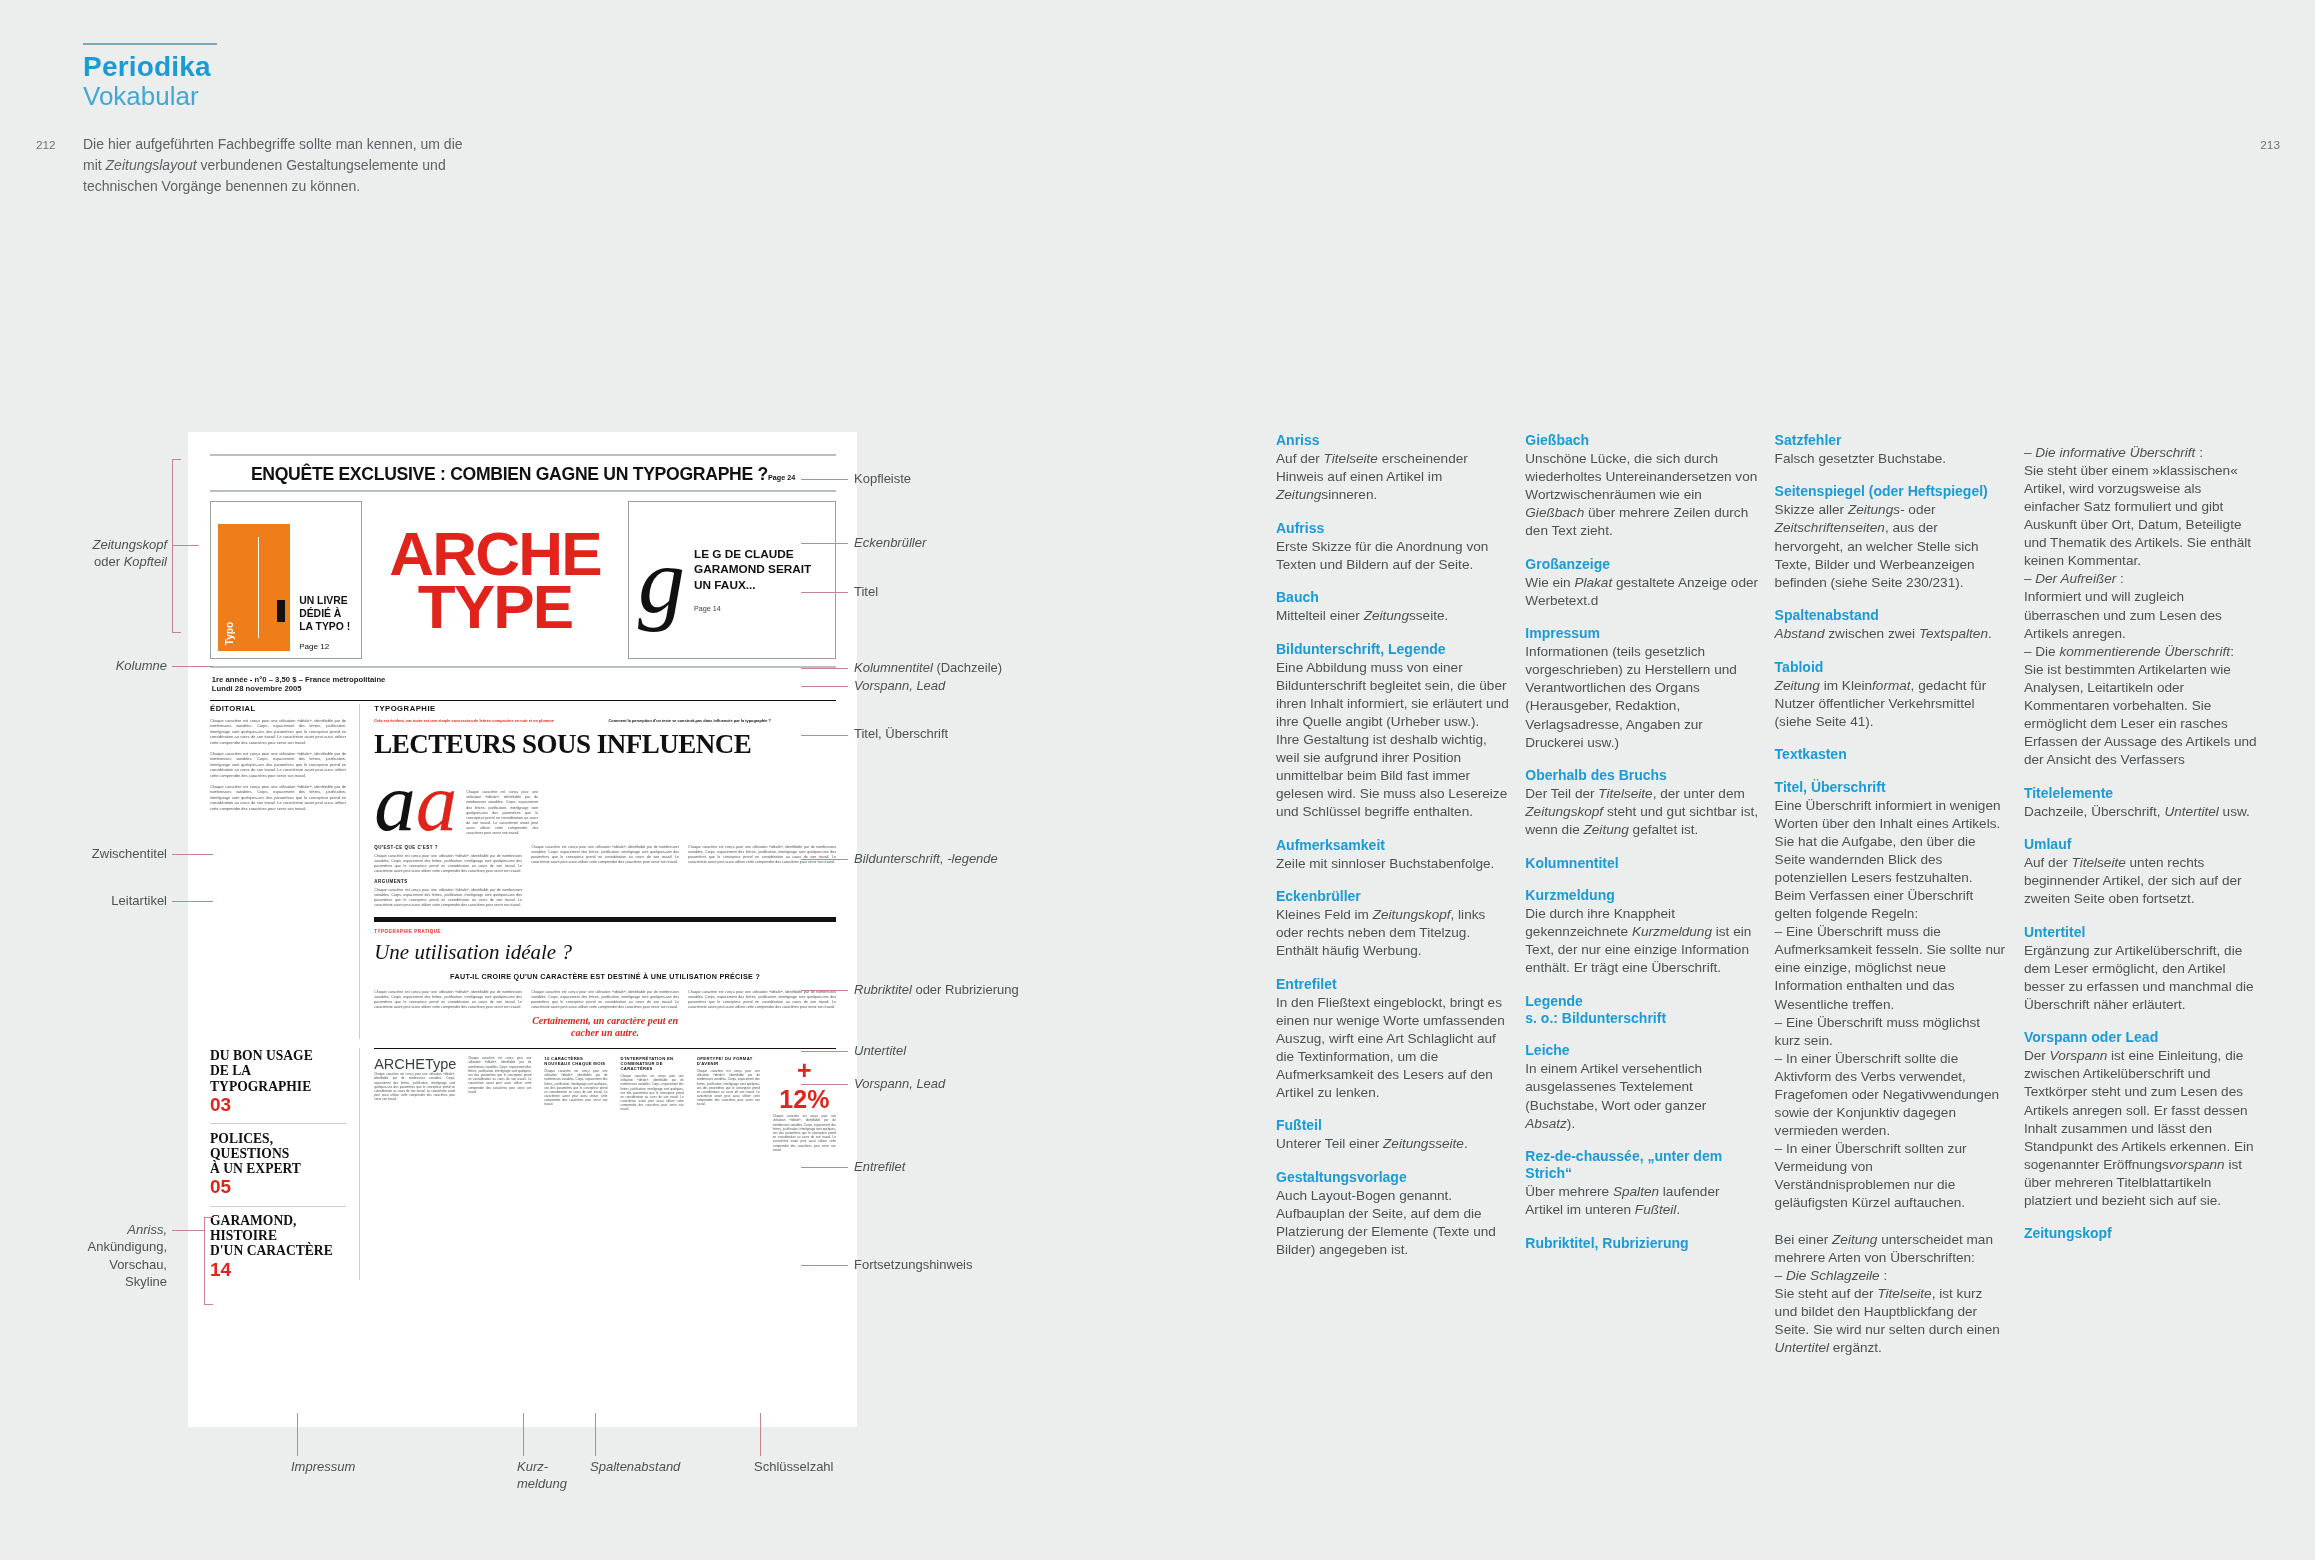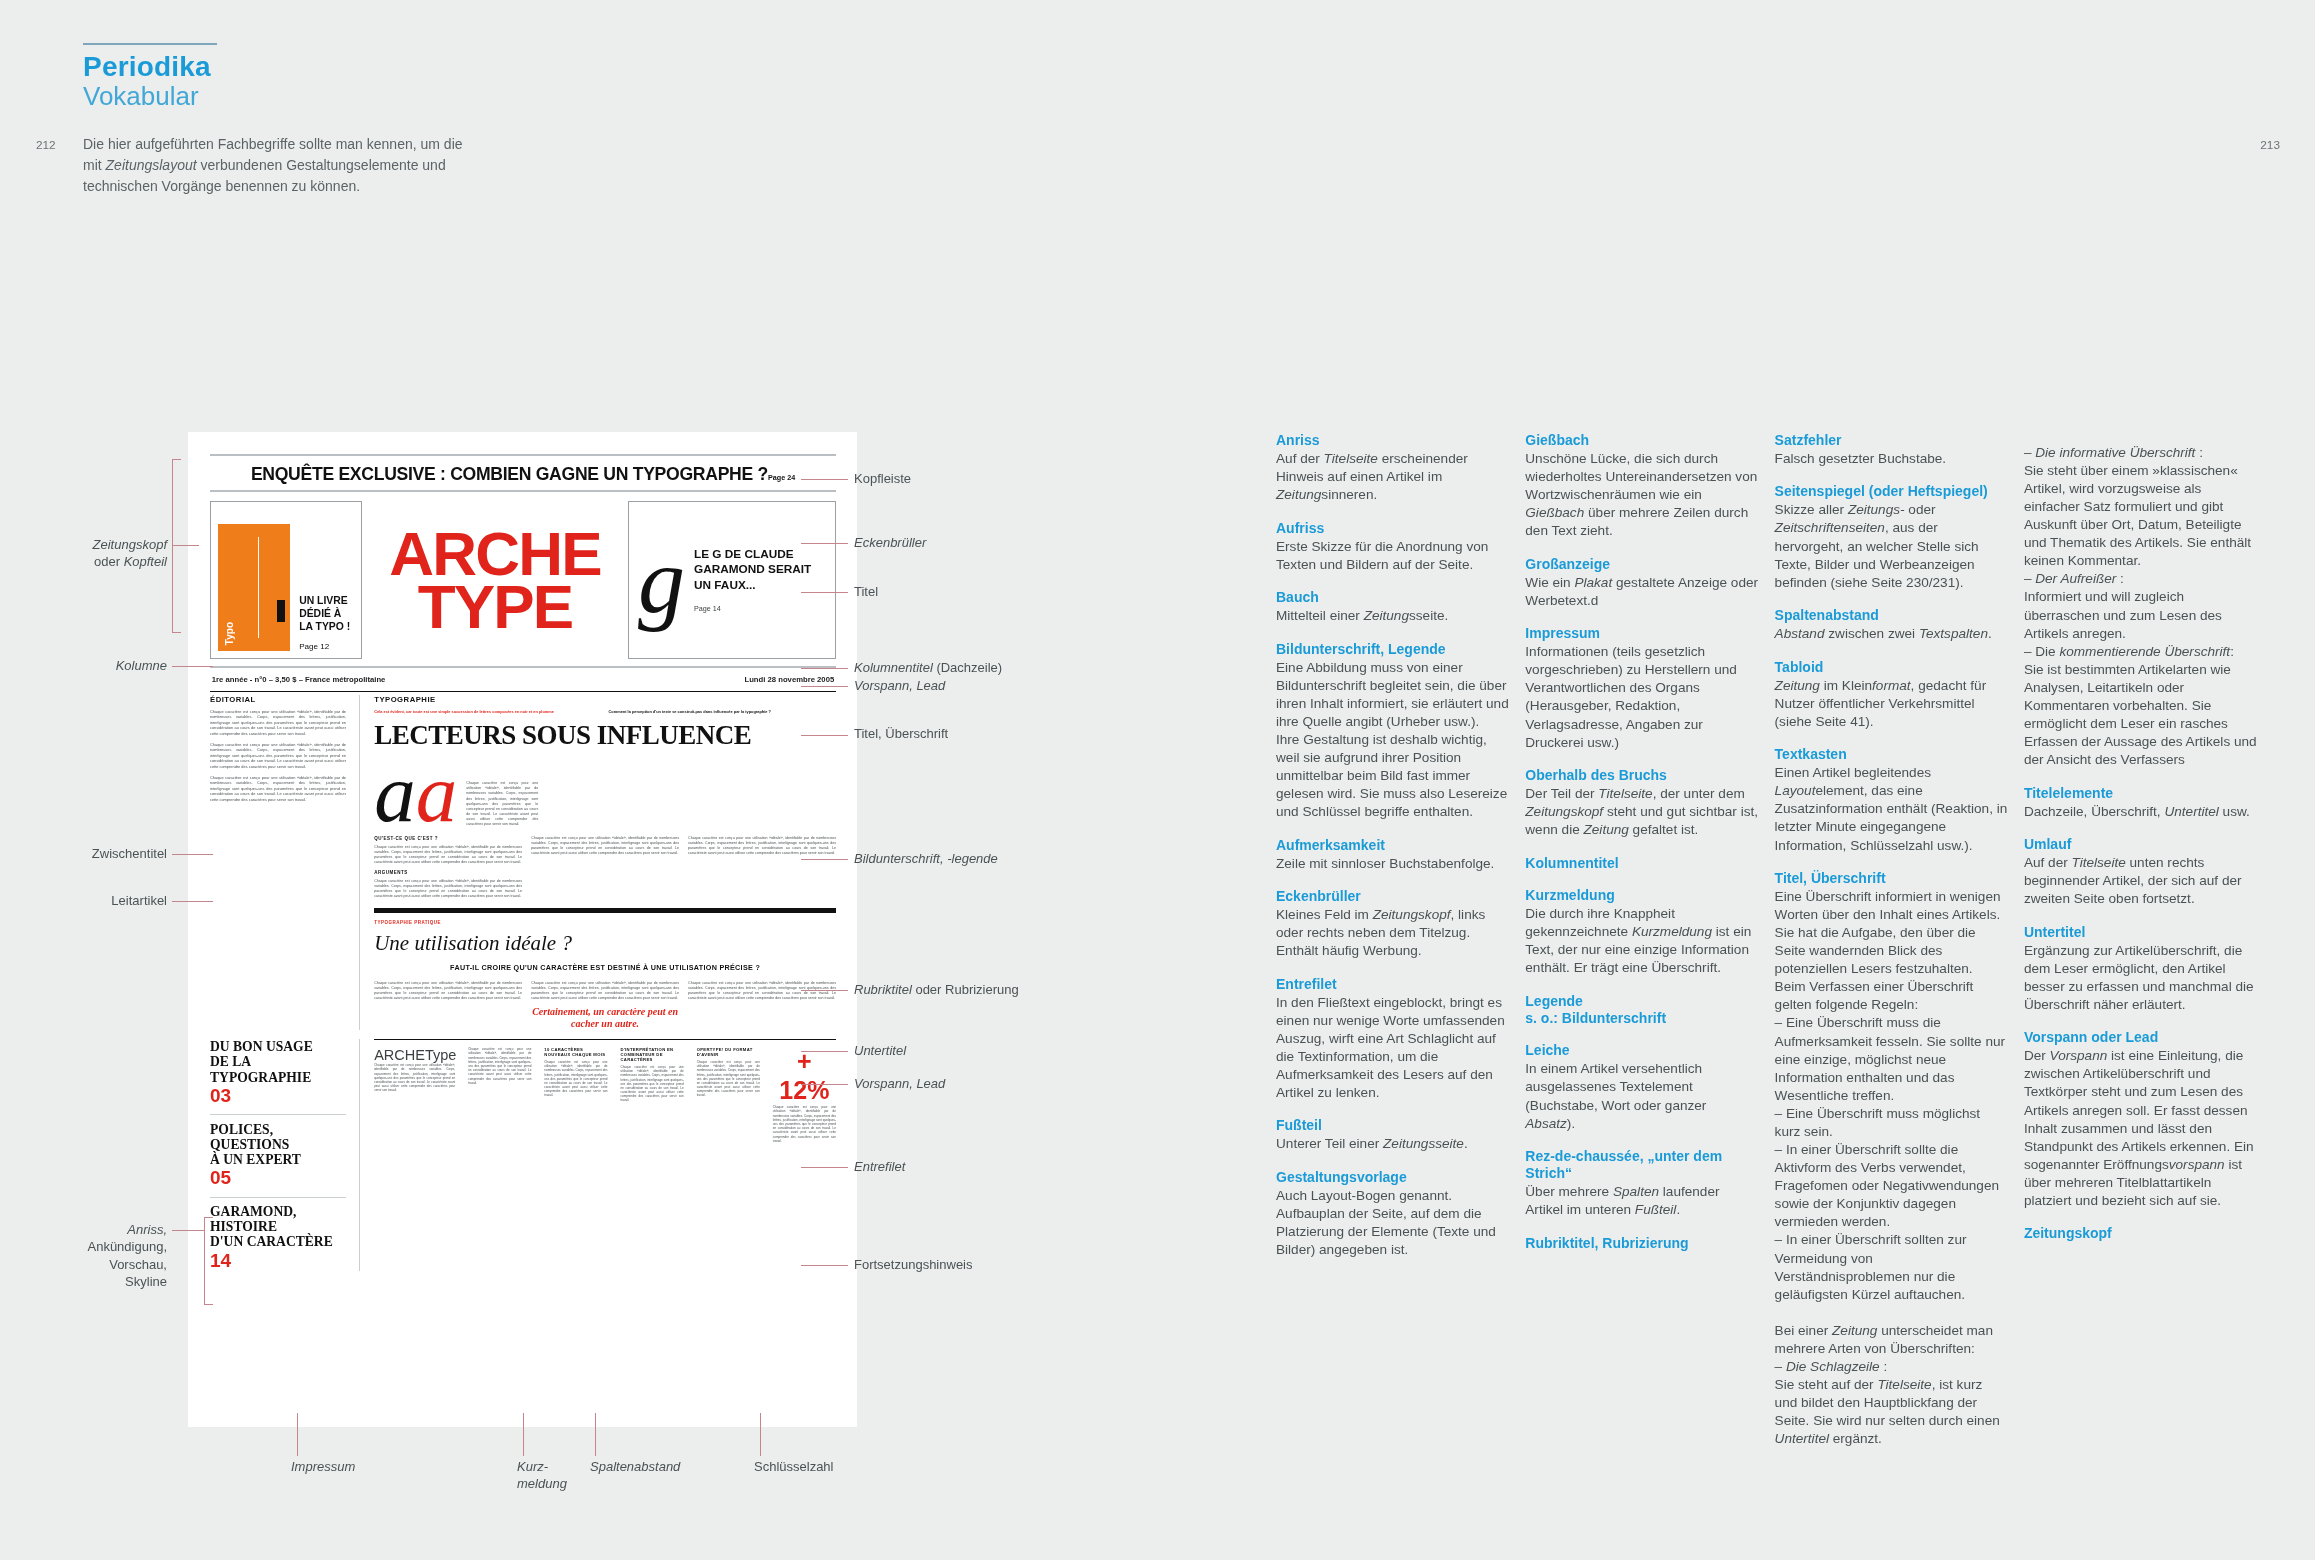--- a/index.html
+++ b/index.html
@@ -52,21 +52,21 @@
   .np-box.left .cap{margin-left:9px;}
   .np-box.left .cap b{display:block;font-size:10.4px;line-height:1.25;color:#111;}
   .np-box.left .cap span{display:block;margin-top:9px;font-size:8.1px;color:#111;}
   .masthead{
     color:#e1241b;font-weight:bold;font-size:62px;line-height:.86;letter-spacing:-1.8px;text-align:center;
   }
   .gletter{font-family:"Liberation Serif",serif;font-size:94px;line-height:.75;color:#111;font-style:italic;}
   .np-box.right .gcap{margin-left:9px;}
   .np-box.right .gcap b{display:block;font-size:11.8px;line-height:1.3;color:#111;}
   .np-box.right .gcap span{display:block;margin-top:11px;font-size:7.2px;}
-  .np-meta{display:flex;justify-content:space-between;font-size:7.7px;font-weight:bold;color:#222;padding:7.2px 1.8px 6.3px;}
+  .np-meta{display:flex;justify-content:space-between;font-size:7.7px;font-weight:bold;color:#222;padding:7.2px 1.8px 6.3px;flex-direction:column;}
   .np-cols{display:flex;margin-top:3.6px;}
   .np-c1{width:136px;padding-right:12.7px;border-right:0.9px solid #c9ced0;}
   .np-rest{flex:1;padding-left:14.5px;}
   .np-kicker{font-size:7.7px;font-weight:bold;letter-spacing:0.5px;color:#111;text-transform:uppercase;margin-bottom:4.5px;}
   .greek{font-size:3.9px;line-height:1.42;text-align:justify;color:#4a5052;}
   .greek.sm{font-size:3.6px;line-height:1.4;}
   .np-lead{display:flex;gap:12.7px;margin-bottom:6.3px;}
   .np-lead .rd{width:48%;font-size:3.9px;line-height:1.4;color:#e1241b;font-weight:bold;}
   .np-lead .bl{width:48%;font-size:3.9px;line-height:1.4;color:#111;font-weight:bold;}
   .np-title{font-family:"Liberation Serif",serif;font-size:27px;font-weight:bold;color:#111;letter-spacing:-0.5px;margin:3.6px 0 9px;}
@@ -366,21 +366,20 @@
   <div class="gcol">
       <div class="gterm">Satzfehler</div>
       <div class="gdef">Falsch gesetzter Buchstabe.</div>
       <div class="gterm">Seitenspiegel (oder Heftspiegel)</div>
       <div class="gdef">Skizze aller <i>Zeitungs-</i> oder <i>Zeitschriftenseiten</i>, aus der hervorgeht, an welcher Stelle sich Texte, Bilder und Werbeanzeigen befinden (siehe Seite 230/231).</div>
       <div class="gterm">Spaltenabstand</div>
       <div class="gdef"><i>Abstand</i> zwischen zwei <i>Textspalten</i>.</div>
       <div class="gterm">Tabloid</div>
       <div class="gdef"><i>Zeitung</i> im Klein<i>format</i>, gedacht für Nutzer öffentlicher Verkehrsmittel (siehe Seite 41).</div>
       <div class="gterm">Textkasten</div>
-      <div class="gdef">Einen Artikel begleitendes <i>Layout</i>element, das eine Zusatzinformation enthält (Reaktion, in letzter Minute eingegangene Information, Schlüsselzahl usw.).</div>
       <div class="gterm">Titel, Überschrift</div>
       <div class="gdef">Eine Überschrift informiert in wenigen Worten über den Inhalt eines Artikels. Sie hat die Aufgabe, den über die Seite wandernden Blick des potenziellen Lesers festzuhalten.<br>Beim Verfassen einer Überschrift gelten folgende Regeln:<br>– Eine Überschrift muss die Aufmerksamkeit fesseln. Sie sollte nur eine einzige, möglichst neue Information enthalten und das Wesentliche treffen.<br>– Eine Überschrift muss möglichst kurz sein.<br>– In einer Überschrift sollte die Aktivform des Verbs verwendet, Fragefomen oder Negativwendungen sowie der Konjunktiv dagegen vermieden werden.<br>– In einer Überschrift sollten zur Vermeidung von Verständnisproblemen nur die geläufigsten Kürzel auftauchen.<br><br>Bei einer <i>Zeitung</i> unterscheidet man mehrere Arten von Überschriften:<br>– <i>Die Schlagzeile</i> :<br>Sie steht auf der <i>Titelseite</i>, ist kurz und bildet den Hauptblickfang der Seite. Sie wird nur selten durch einen <i>Untertitel</i> ergänzt.</div>
     </div>
   <div class="gcol">
       <div class="gpara">– <i>Die informative Überschrift</i> :<br>Sie steht über einem »klassischen« Artikel, wird vorzugsweise als einfacher Satz formuliert und gibt Auskunft über Ort, Datum, Beteiligte und Thematik des Artikels. Sie enthält keinen Kommentar.<br>– <i>Der Aufreißer</i> :<br>Informiert und will zugleich überraschen und zum Lesen des Artikels anregen.<br>– Die <i>kommentierende Überschrift</i>:<br>Sie ist bestimmten Artikelarten wie Analysen, Leitartikeln oder Kommentaren vorbehalten. Sie ermöglicht dem Leser ein rasches Erfassen der Aussage des Artikels und der Ansicht des Verfassers</div>
       <div class="gterm">Titelelemente</div>
       <div class="gdef">Dachzeile, Überschrift, <i>Untertitel</i> usw.</div>
       <div class="gterm">Umlauf</div>
       <div class="gdef">Auf der <i>Titelseite</i> unten rechts beginnender Artikel, der sich auf der zweiten Seite oben fortsetzt.</div>
       <div class="gterm">Untertitel</div>

